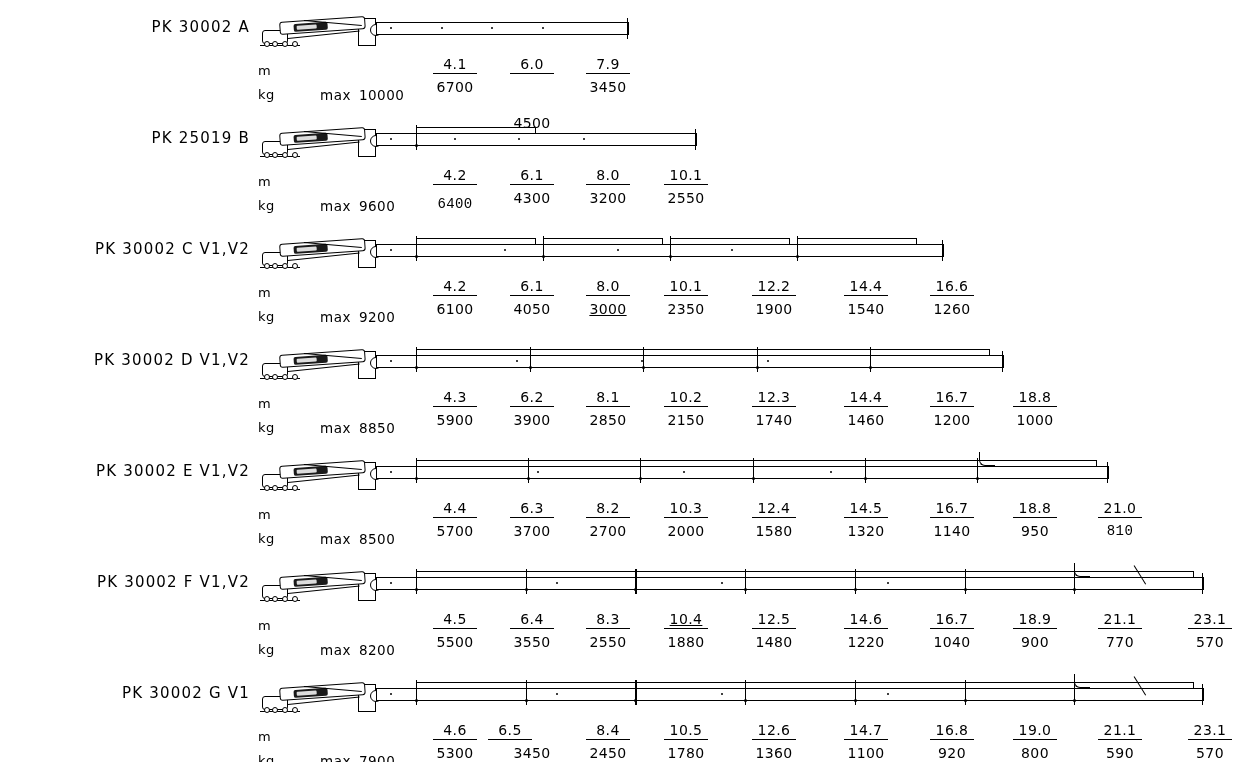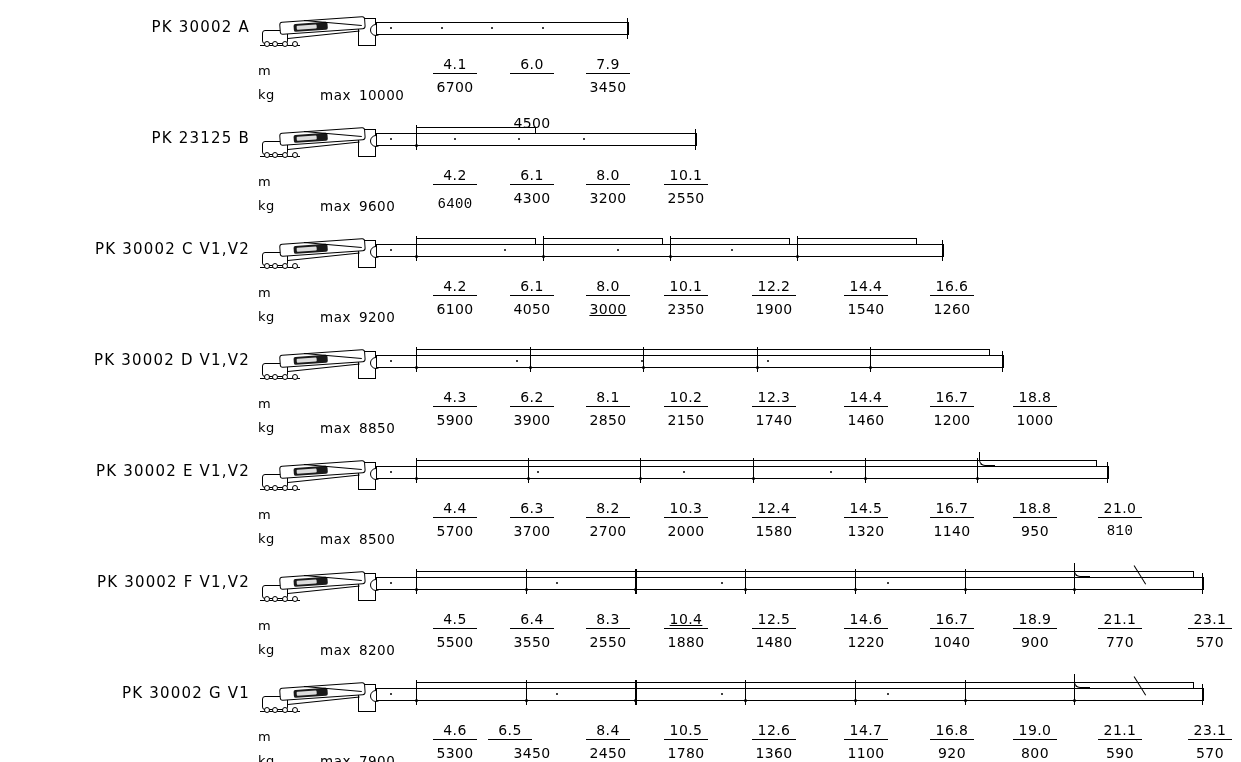--- a/index.html
+++ b/index.html
@@ -191,21 +191,21 @@
     </div>
     <div class="reach-val" style="left: 433px; top: 167px; width: 44px;">4.2</div>
     <div class="cap-val" style="left: 429px; top: 196px; width: 52px; font-family: Liberation Mono, monospace;">6400</div>
     <div class="reach-val" style="left: 510px; top: 167px; width: 44px;">6.1</div>
     <div class="cap-val" style="left: 506px; top: 190px; width: 52px;">4300</div>
     <div class="reach-val" style="left: 586px; top: 167px; width: 44px;">8.0</div>
     <div class="cap-val" style="left: 582px; top: 190px; width: 52px;">3200</div>
     <div class="reach-val" style="left: 664px; top: 167px; width: 44px;">10.1</div>
     <div class="cap-val" style="left: 660px; top: 190px; width: 52px;">2550</div>
     <div class="model-block" style="top: 119px; height: 105px;">
-      <div class="model-title" style="top: 10px;">PK 23125 B</div>
+      <div class="model-title" style="top: 10px;">PK 25019 B</div>
       <div class="crane-area">
         <div class="crane" style="width: 443px;">
           <div class="base-body" style="left: 4px; top: 22px; width: 26px; height: 14px;"></div>
           <div class="hline" style="left: 2px; top: 37px; width: 40px;"></div>
           <div class="knuckle" style="left: 6px; top: 33px; width: 6px; height: 6px;"></div>
           <div class="knuckle" style="left: 14px; top: 33px; width: 6px; height: 6px;"></div>
           <div class="knuckle" style="left: 24px; top: 33px; width: 6px; height: 6px;"></div>
           <div class="knuckle" style="left: 34px; top: 33px; width: 6px; height: 6px;"></div>
           <div class="pillar" style="left: 100px; top: 10px; width: 18px; height: 28px;"></div>
           <div class="base-body" style="left: 22px; top: 14px; width: 86px; height: 13px; transform: rotate(-4deg); transform-origin: left bottom;"></div>

